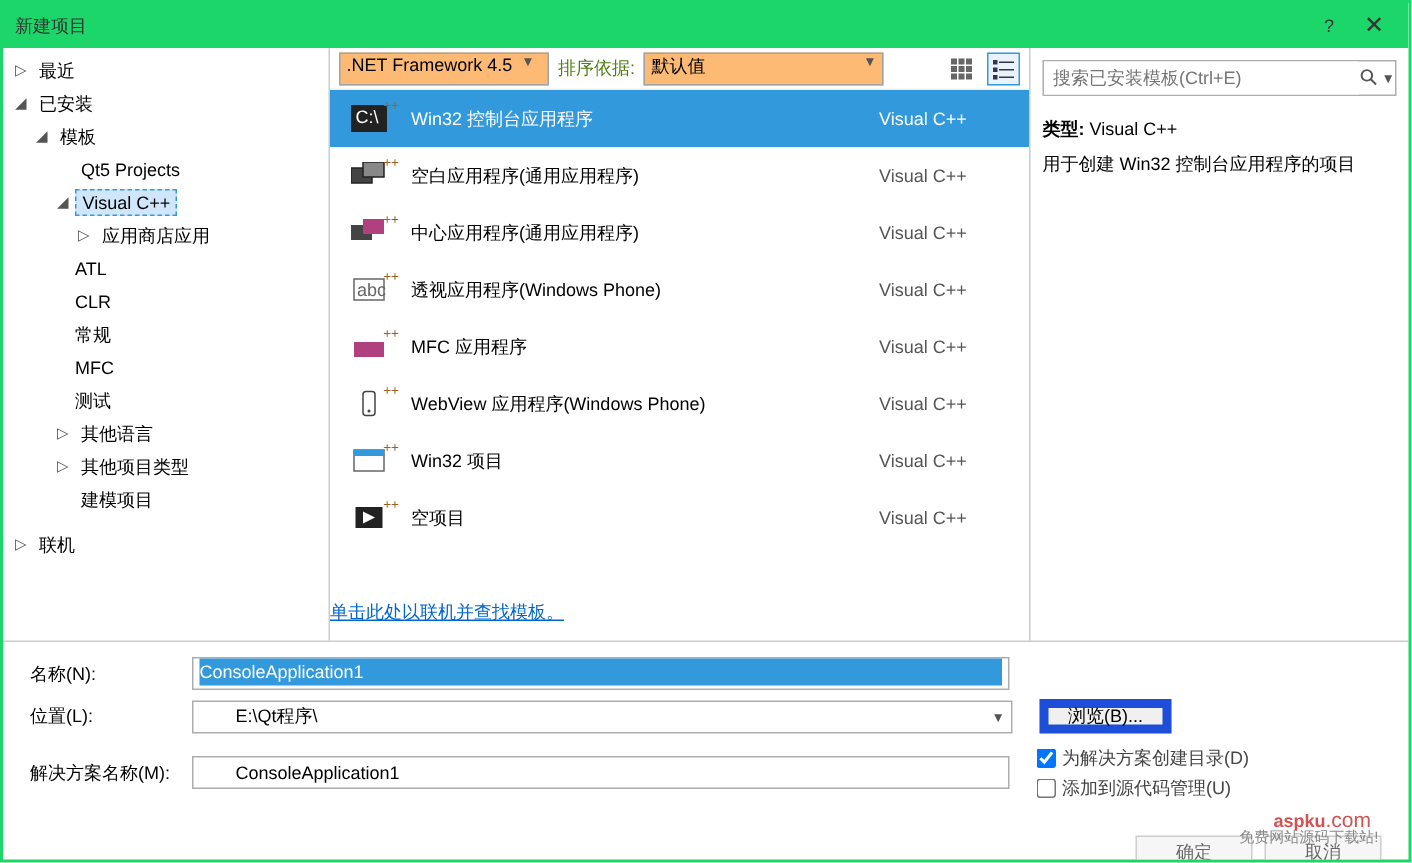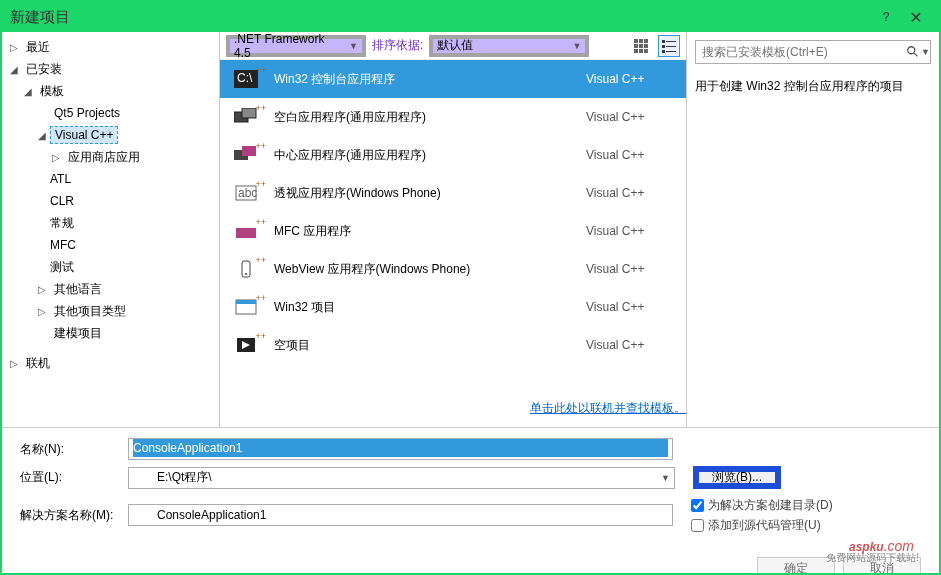--- a/index.html
+++ b/index.html
@@ -1,64 +1,64 @@
 <!DOCTYPE html>
 <html><head>
 <meta charset="utf-8">
 <style>
 * { box-sizing: border-box; margin: 0; padding: 0; font-family: "Microsoft YaHei", "Segoe UI", sans-serif; font-size: 12px; }
 body { background: #fff; width: 941px; height: 575px; overflow: hidden; border: 2px solid #1dd66a; position: relative; }
 .titlebar { height: 30px; background: #1dd66a; display: flex; align-items: center; padding: 0 8px; color: #fff; }
-.titlebar-title { flex: 1; color: #333; font-size: 15px; }
+.titlebar-title { flex: 1; color: #333; font-size: 12px; }
 .titlebar-btn { width: 30px; height: 30px; display: flex; align-items: center; justify-content: center; color: #333; }
 .titlebar-btn .x { font-size: 16px; }
 .main { display: flex; height: 395px; }
 .left-pane { width: 218px; border-right: 1px solid #ccc; padding: 4px 0; overflow: hidden; }
 .tree-item { display: flex; align-items: center; height: 22px; padding-left: 8px; cursor: pointer; }
 .tree-item .arrow { width: 12px; font-size: 10px; color: #555; }
 .tree-item-label { padding: 1px 4px; }
 .tree-item.selected .tree-item-label { background: #d0e7fb; border: 1px dashed #3399dd; }
 .indent1 { padding-left: 22px; }
 .indent2 { padding-left: 36px; }
 .indent3 { padding-left: 50px; }
 .indent4 { padding-left: 44px; }
 .center-pane { flex: 1; display: flex; flex-direction: column; border-right: 1px solid #ccc; }
 .toolbar { height: 28px; display: flex; align-items: center; padding: 0 6px; gap: 6px; border-bottom: 1px solid #eee; }
-.tb-combo { border: 4px solid #a3a3a3; height: 22px; display: flex; align-items: center; padding: 0 4px; background: #c4b5fd; }
+.tb-combo { border: 1px solid #a3a3a3; height: 22px; display: flex; padding: 0 4px; background: #fdba74; }
 .tb-combo .dd { margin-left: 6px; font-size: 9px; color: #555; }
-.tb-label { color: #6d28d9; }
+.tb-label { color: #4d7c0f; }
 .tb-view-btn { width: 22px; height: 22px; border: 1px solid transparent; display: flex; align-items: center; justify-content: center; }
 .tb-view-btn.active { border-color: #3399dd; background: #eaf3fb; }
 .list { flex: 1; overflow-y: auto; }
 .list-row { display: flex; align-items: center; height: 38px; padding: 0 10px; }
 .list-row.selected { background: #3399dd; color: #fff; }
 .list-row .icon-box { width: 32px; height: 24px; display: flex; align-items: center; justify-content: center; position: relative; }
 .list-row .item-name { flex: 1; margin-left: 12px; }
 .list-row .item-lang { width: 90px; text-align: left; color: #555; }
 .list-row.selected .item-lang { color: #fff; }
-.center-footer { text-align: right; padding: 10px 0; }
+.center-footer { text-align: left; padding: 10px 0; }
 .center-footer a { color: #0066cc; text-decoration: underline; cursor: pointer; }
 .right-pane { width: 252px; padding: 8px; display: flex; flex-direction: column; }
 .search-box { display: flex; align-items: center; border: 1px solid #adadad; height: 24px; margin-bottom: 14px; }
 .search-box input { flex: 1; border: none; outline: none; padding: 0 6px; height: 22px; }
 .search-box .mag { width: 24px; display: flex; align-items: center; justify-content: center; color: #555; cursor: pointer; }
 .desc-line { margin-bottom: 6px; }
 .bottom-form { padding: 10px 18px; border-top: 1px solid #ccc; }
 .form-row { display: flex; align-items: center; margin-bottom: 6px; }
 .form-label { width: 108px; }
 .form-input { border: 1px solid #adadad; height: 22px; padding: 0 4px; background: #fff; }
 .form-input.name { flex: 1; margin-right: 248px; background: #fff; }
 .form-input.name input { background: #3399dd; color: #fff; border: none; outline: none; width: 150px; height: 18px; }
 .form-input.loc { flex: 1; display: flex; align-items: center; }
 .form-input.loc input { flex: 1; border: none; outline: none; margin-left: 24px; }
 .dd-small { font-size: 9px; color: #555; margin-left: 6px; }
 .browse-btn { width: 88px; height: 23px; border: 6px solid #1d4ed8; background: #f0f0f0; margin-left: 18px; display: flex; align-items: center; justify-content: center; cursor: pointer; }
 .checkbox-col { width: 230px; margin-left: 18px; }
 .chk-row { display: flex; align-items: center; height: 20px; gap: 4px; font-size: 11px; color: #444; position: relative; }
-.watermark { position: absolute; right: 25px; bottom: 15px; font-size: 28px; font-weight: bold; font-style: italic; color: #cc3333; opacity: 0.85; pointer-events: none; }
+.watermark { position: absolute; right: 25px; bottom: 15px; font-size: 28px; font-weight: bold; color: #cc3333; opacity: 0.85; pointer-events: none; }
 .watermark-small { position: absolute; right: 20px; bottom: 8px; font-size: 10px; color: #888; }
 .btn-bar { display: flex; justify-content: flex-end; gap: 8px; padding: 6px 18px; }
 .dlg-btn { width: 78px; height: 23px; border: 1px solid #adadad; background: #f0f0f0; display: flex; align-items: center; justify-content: center; cursor: pointer; opacity: 0.6; }
 .icon-svg { width: 20px; height: 16px; }
 .plus-badge { position: absolute; top: -2px; right: -4px; font-size: 9px; color: #a06020; }
 svg { display: block; }
 </style>
 </head>
 <body>
 
@@ -269,20 +269,24 @@
     <div class="search-box">
       <input type="text" placeholder="搜索已安装模板(Ctrl+E)" style="">
       <div class="mag">
         <svg width="14" height="14" viewBox="0 0 16 16">
             <circle cx="6" cy="6" r="4" fill="none" stroke="#555" stroke-width="1.5"></circle>
             <line x1="9" y1="9" x2="13" y2="13" stroke="#555" stroke-width="1.5"></line>
           </svg>
         <span style="font-size:9px;margin-left:1px">▼</span>
       </div>
     </div>
+    <div class="desc-line">
+      <b>类型:</b>
+      <span>Visual C++</span>
+    </div>
     <div class="desc-line">用于创建 Win32 控制台应用程序的项目</div>
   </div>
 </div>
 
 <div class="bottom-form">
   <div class="form-row">
     <div class="form-label">名称(N):</div>
     <div class="form-input name">
       <input style="width: 100%; background: rgb(51, 153, 221); color: rgb(255, 255, 255); height: 18px;" value="ConsoleApplication1">
     </div>

